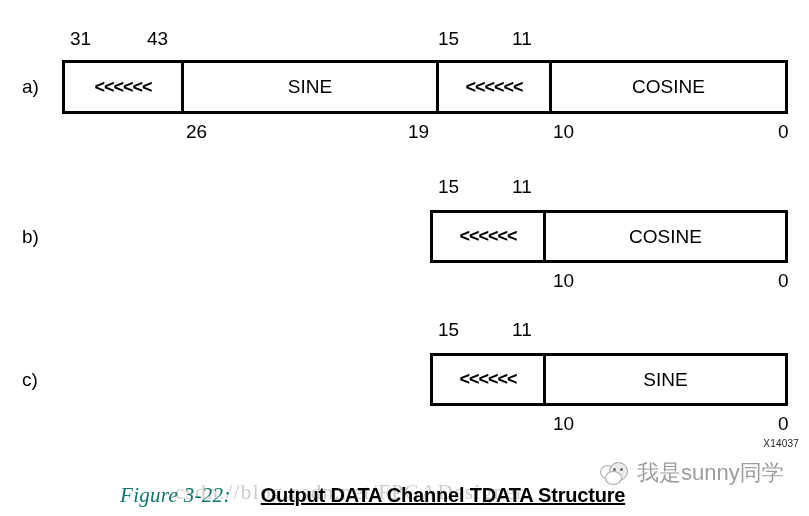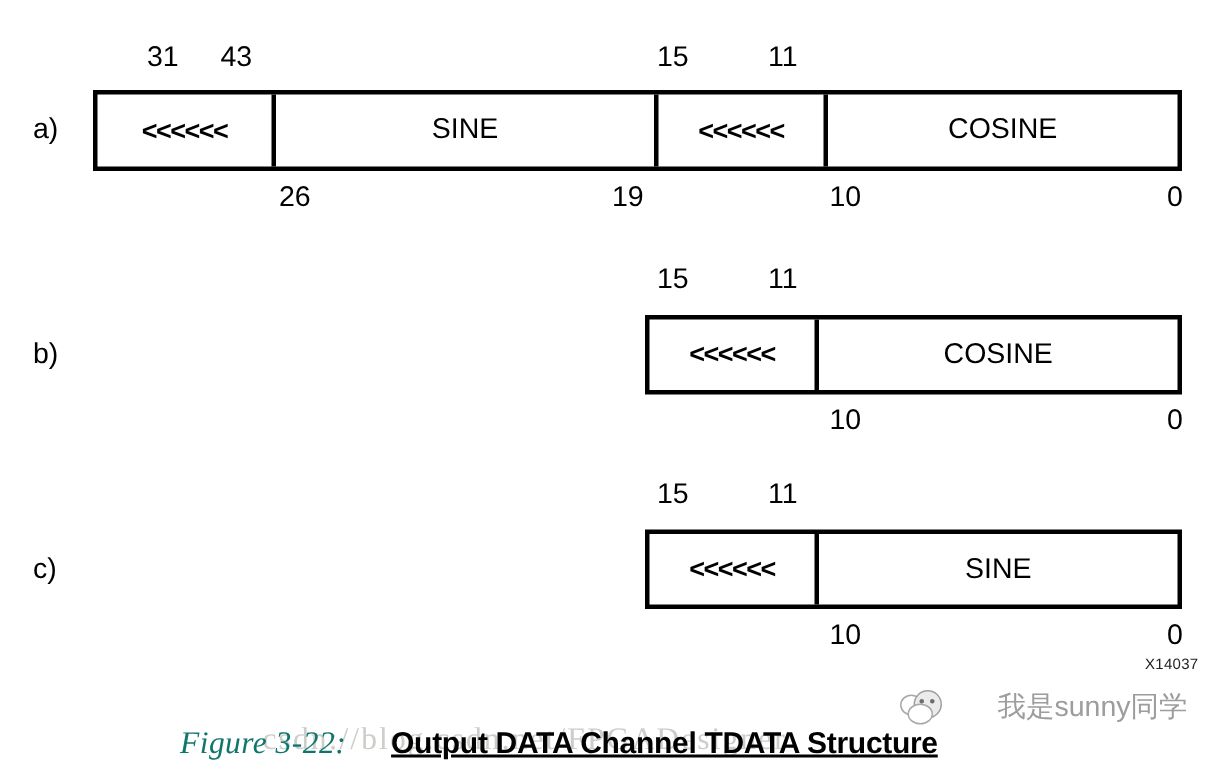--- a/index.html
+++ b/index.html
@@ -147,36 +147,35 @@
   .wm-logo .eye {
     position: absolute;
     width: 3px; height: 3px;
     background: #555;
     border-radius: 50%;
     border: none;
   }
   .wm-logo .e1 { left: 13px; top: 6px; }
   .wm-logo .e2 { left: 20px; top: 6px; }
   .wm-text {
-    font-size: 19px;
+    font-size: 22px;
     font-family: "Liberation Sans", sans-serif;
     color: #8c8c8c;
     letter-spacing: 0px;
     white-space: nowrap;
-    margin-left: 28px;
   }
 </style>
 </head>
 <body>
 
 <div class="canvas">
 
   <div class="row-label" style="left:22px; top:76px;">a)</div>
 
-  <div class="bit-label" style="left:70px; top:28px;margin-left:28px;">31</div>
+  <div class="bit-label" style="left:70px; top:28px;">31</div>
   <div class="bit-label" style="left:147px; top:28px;">43</div>
   <div class="bit-label" style="left:438px; top:28px;">15</div>
   <div class="bit-label" style="left:512px; top:28px;">11</div>
 
   <div class="reg" style="left:62px; top:60px; width:726px; height:54px;">
     <div class="cell arrows" style="width:116px;">&lt;&lt;&lt;&lt;&lt;&lt;</div>
     <div class="cell" style="width:255px;">SINE</div>
     <div class="cell arrows" style="width:113px;">&lt;&lt;&lt;&lt;&lt;&lt;</div>
     <div class="cell" style="flex:1;">COSINE</div>
   </div>

